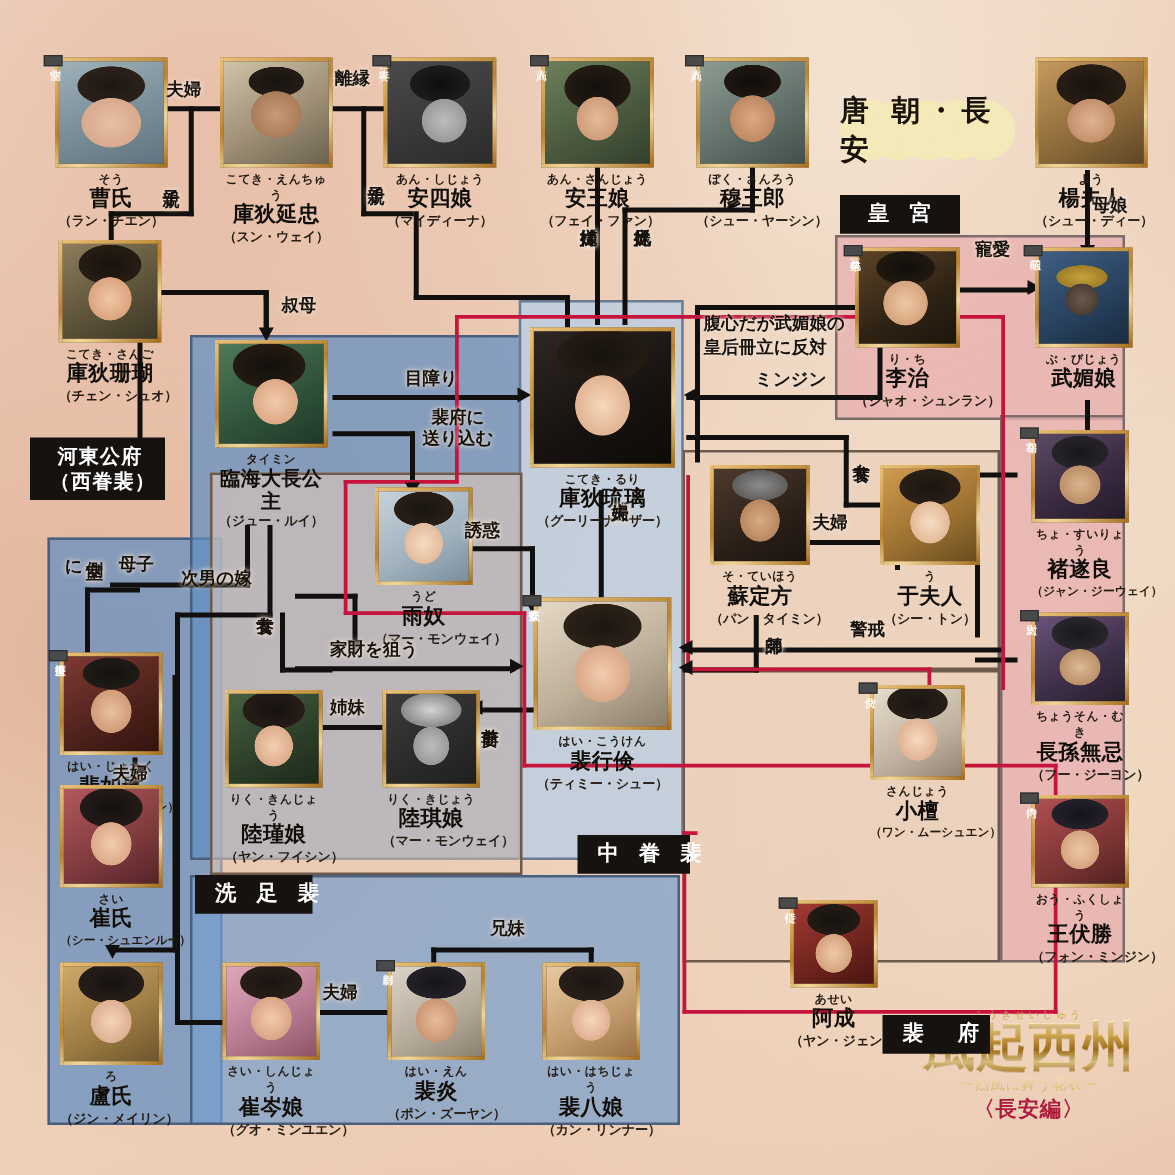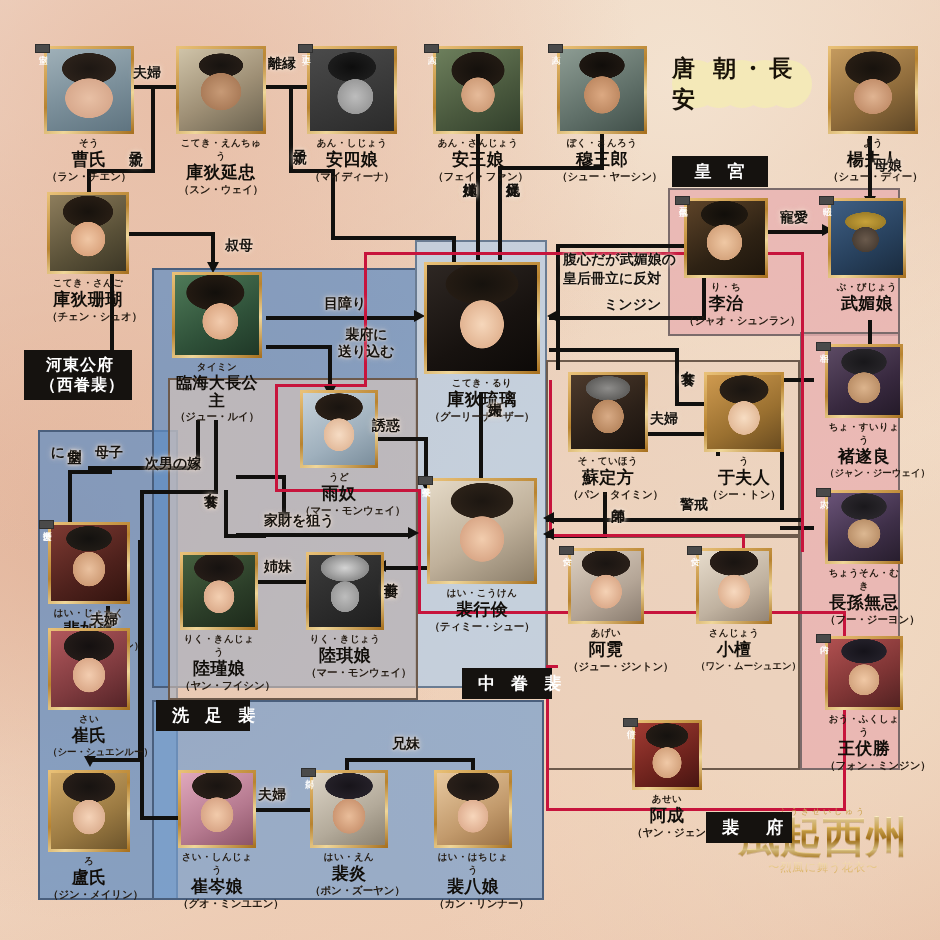--- a/index.html
+++ b/index.html
@@ -60,21 +60,21 @@
     background:#4a4a4a;color:#fff;font-size:9px;line-height:1.04;
     padding:3px 2px;writing-mode:vertical-rl;text-orientation:upright;
     letter-spacing:.03em;white-space:pre;border:1px solid #2f2f2f;
   }
   .kana{font-size:9.5px;letter-spacing:.04em;color:#241b12;margin-top:3px;font-weight:700;}
   .nm{font-size:17px;font-weight:700;color:#110e0a;letter-spacing:.02em;line-height:1.1;}
   .act{font-size:10.5px;color:#241b12;letter-spacing:-.01em;margin-top:1px;white-space:nowrap;font-weight:700;}
 
   
   #era{
-    position:absolute;z-index:25;display:flex;align-items:center;justify-content:center;
+    position:absolute;z-index:25;display:flex;align-items:center;justify-content:center;margin-top:20px;
   }
   #era .blob{position:absolute;border-radius:50%;background:#f4e9b8;}
   #era .txt{position:relative;z-index:3;font-size:23px;font-weight:700;letter-spacing:.22em;color:#181208;}
 
   
   #logo{position:absolute;z-index:25;text-align:center;width:210px;}
   #logo .l1{
     font-size:42px;font-weight:700;letter-spacing:.01em;
     background:linear-gradient(180deg,#fff3cf 0%,#e8c167 28%,#a9761d 55%,#f2dfa4 78%,#b9872c 100%);
     -webkit-background-clip:text;background-clip:text;color:transparent;
@@ -178,21 +178,21 @@
   <div class="rlab" style="left:95px;top:444px;">母子</div>
 
   <div class="ln" style="left:140px;top:490px;width:4px;height:330px;"></div>
   <div class="ln" style="left:140px;top:490px;width:78px;height:4px;"></div>
   <div class="ln" style="left:214px;top:420px;width:4px;height:74px;"></div>
   <div class="rlab" style="left:145px;top:455px;">次男の嫁</div>
   <div class="ln" style="left:140px;top:816px;width:62px;height:4px;"></div>
 
   <div class="ln" style="left:768px;top:230px;width:58px;height:4px;"></div>
   <div class="arw r" style="left:822px;top:224px;"></div>
-  <div class="rlab" style="left:780px;top:209px;">寵愛</div>
+  <div class="rlab" style="left:780px;top:192px;">寵愛</div>
 
   <div class="ln" style="left:556px;top:244px;width:4px;height:14px;"></div>
   <div class="ln" style="left:556px;top:244px;width:136px;height:4px;"></div>
   <div class="arw r" style="left:688px;top:238px;"></div>
   <div class="rlab" style="left:563px;top:250px;line-height:1.35;">腹心だが武媚娘の
 皇后冊立に反対</div>
   <div class="ln" style="left:556px;top:244px;width:4px;height:126px;"></div>
 
   <div class="ln" style="left:549px;top:316px;width:156px;height:4px;"></div>
   <div class="arw l" style="left:547px;top:310px;"></div>
@@ -571,32 +571,20 @@
         radial-gradient(ellipse 30% 32% at 50% 58%, #f2cdae 0%, #daa888 70%, rgba(0,0,0,0) 72%),
         radial-gradient(ellipse 40% 24% at 50% 20%, #1c1611 0%, #2b2118 74%, rgba(0,0,0,0) 76%),
         linear-gradient(150deg,#e4d9c6,#bfb09a 55%,#8c7f6b);"></div>
     </div>
     <div class="badge">長安県令</div>
     <div class="kana">はい・こうけん</div>
     <div class="nm">裴行倹</div>
     <div class="act">（ティミー・シュー）</div>
   </div>
 
-  <div class="card" style="left:568px;top:548px;width:76px;">
-    <div class="frame" style="width:76px;height:76px;">
-      <div class="ph" style="background:
-        radial-gradient(ellipse 32% 34% at 50% 58%, #f5d2b5 0%, #dcab8b 70%, rgba(0,0,0,0) 72%),
-        radial-gradient(ellipse 46% 26% at 50% 18%, #1a1512 0%, #291f19 74%, rgba(0,0,0,0) 76%),
-        linear-gradient(150deg,#dccfc0,#b4a596 60%,#8a7d70);"></div>
-    </div>
-    <div class="badge">侍女</div>
-    <div class="kana">あげい</div>
-    <div class="nm">阿霓</div>
-    <div class="act">（ジュー・ジントン）</div>
-  </div>
 
   <div class="card" style="left:696px;top:548px;width:76px;">
     <div class="frame" style="width:76px;height:76px;">
       <div class="ph" style="background:
         radial-gradient(ellipse 32% 34% at 50% 58%, #f7d9bf 0%, #e0b393 70%, rgba(0,0,0,0) 72%),
         radial-gradient(ellipse 46% 26% at 50% 16%, #191411 0%, #281e18 74%, rgba(0,0,0,0) 76%),
         linear-gradient(150deg,#e7dccc,#c0b2a0 60%,#938576);"></div>
     </div>
     <div class="badge">侍女</div>
     <div class="kana">さんじょう</div>
@@ -653,15 +641,16 @@
 
     <div class="kana">はい・はちじょう</div>
     <div class="nm">裴八娘</div>
     <div class="act">（カン・リンナー）</div>
   </div>
 
   <div id="logo" style="left:718px;top:808px;">
     <div class="l0">ふうきせいしゅう</div>
     <div class="l1">風起西州</div>
     <div class="l2">〜烈風に舞う花衣〜</div>
+    <div class="l4">〈長安編〉</div>
   </div>
 
 </div>
 
 </body></html>

